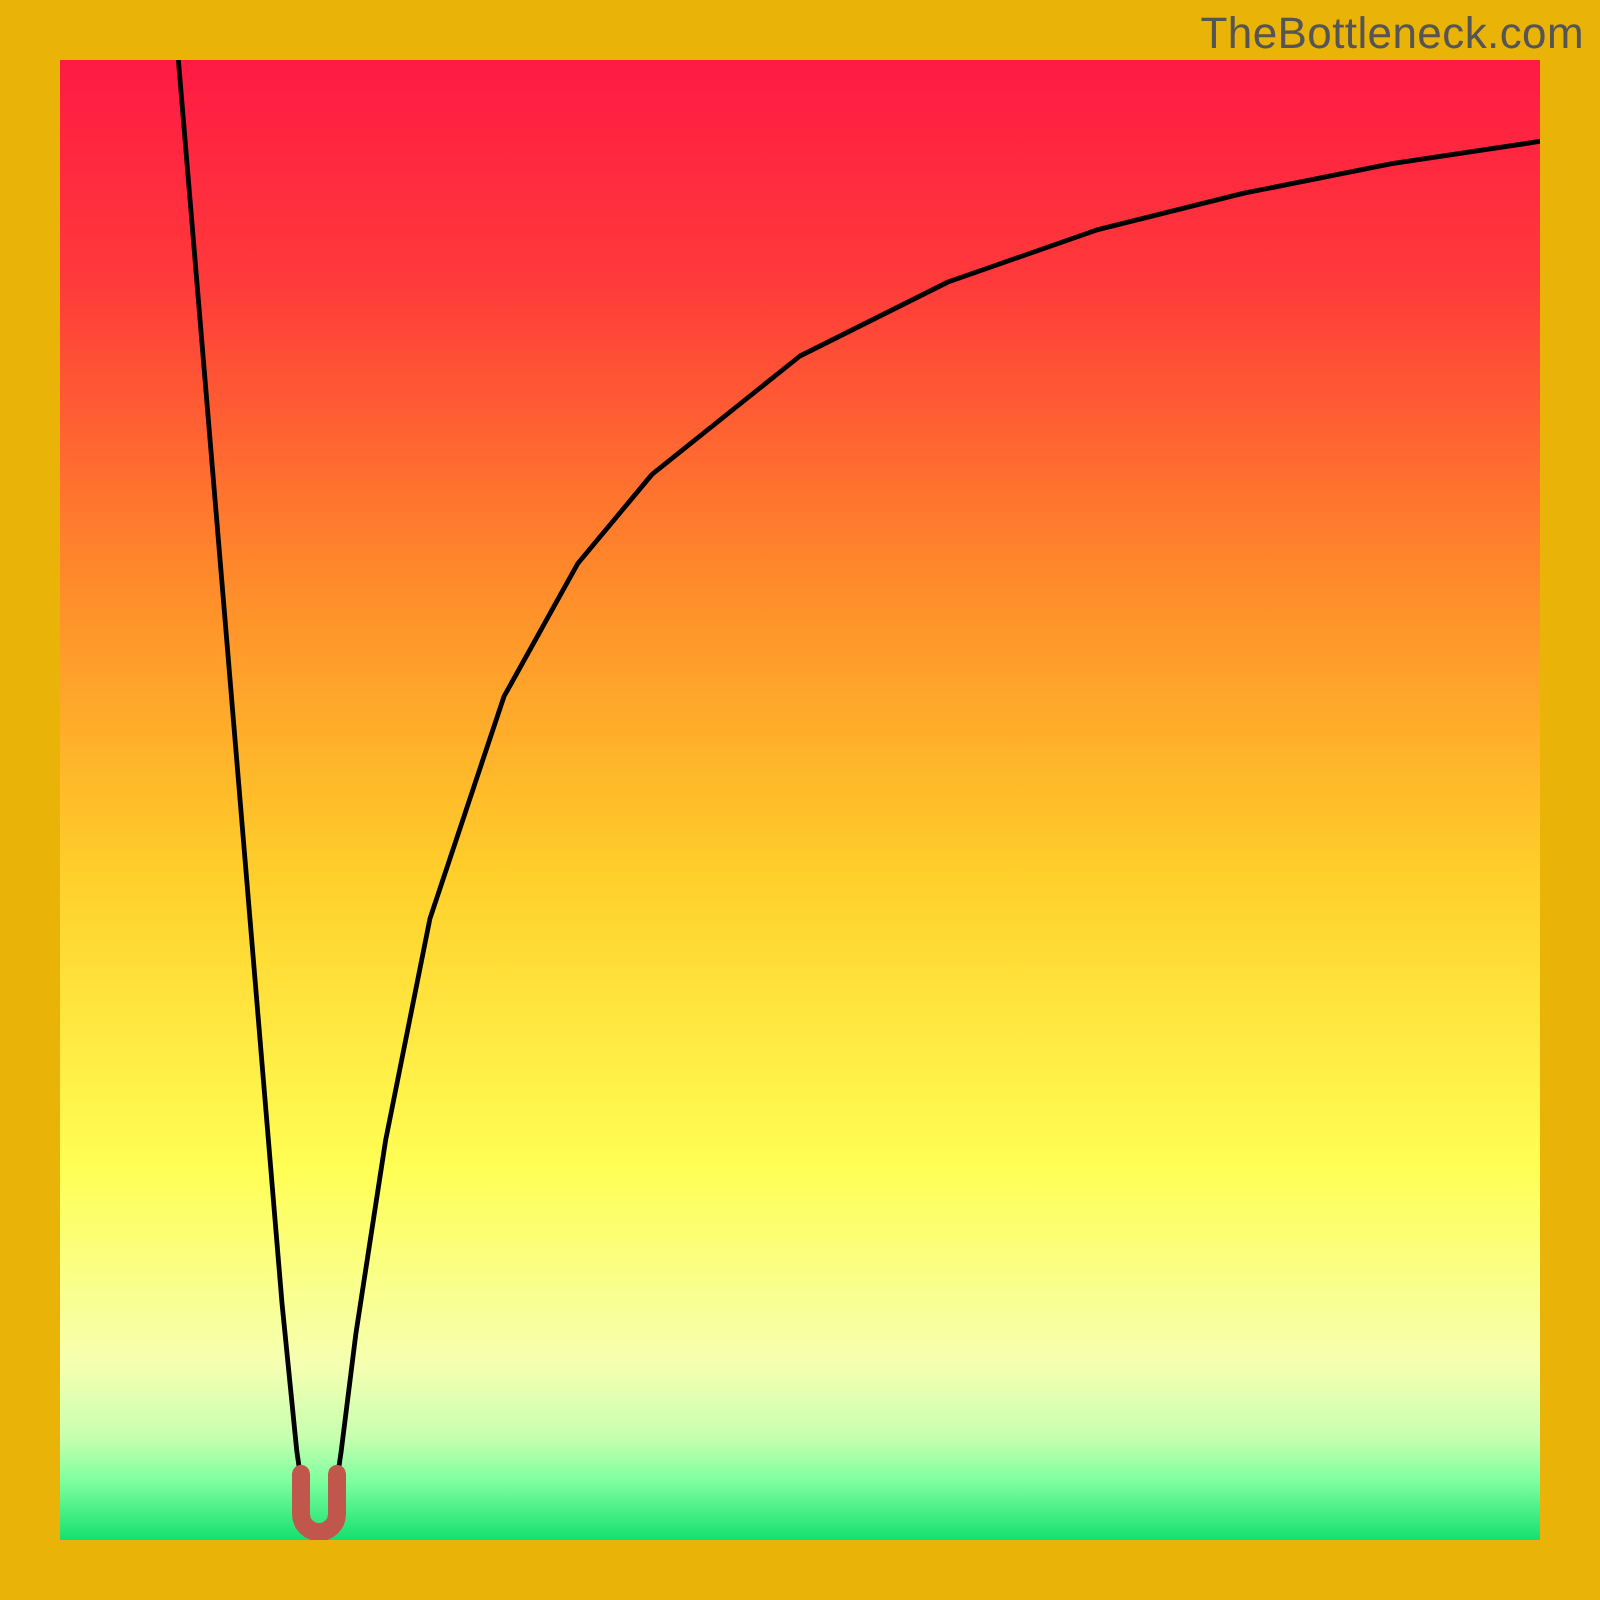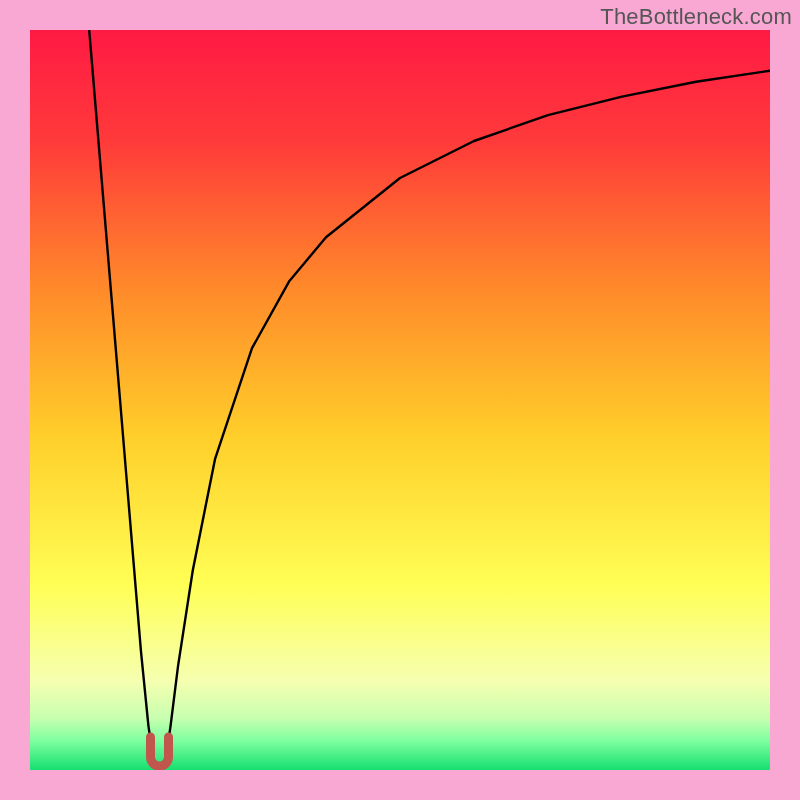--- a/index.html
+++ b/index.html
@@ -8,21 +8,21 @@
     width: 800px;
     height: 800px;
     overflow: hidden;
     background: #000;
     font-family: Arial, Helvetica, sans-serif;
   }
   .frame {
     position: absolute;
     top: 0; left: 0;
     width: 800px; height: 800px;
-    background: #f9a8d4;
+    background: #eab308;
   }
   .plot {
     position: absolute;
     top: 30px;
     left: 30px;
     width: 740px;
     height: 740px;
     overflow: hidden;
   }
   .watermark {

